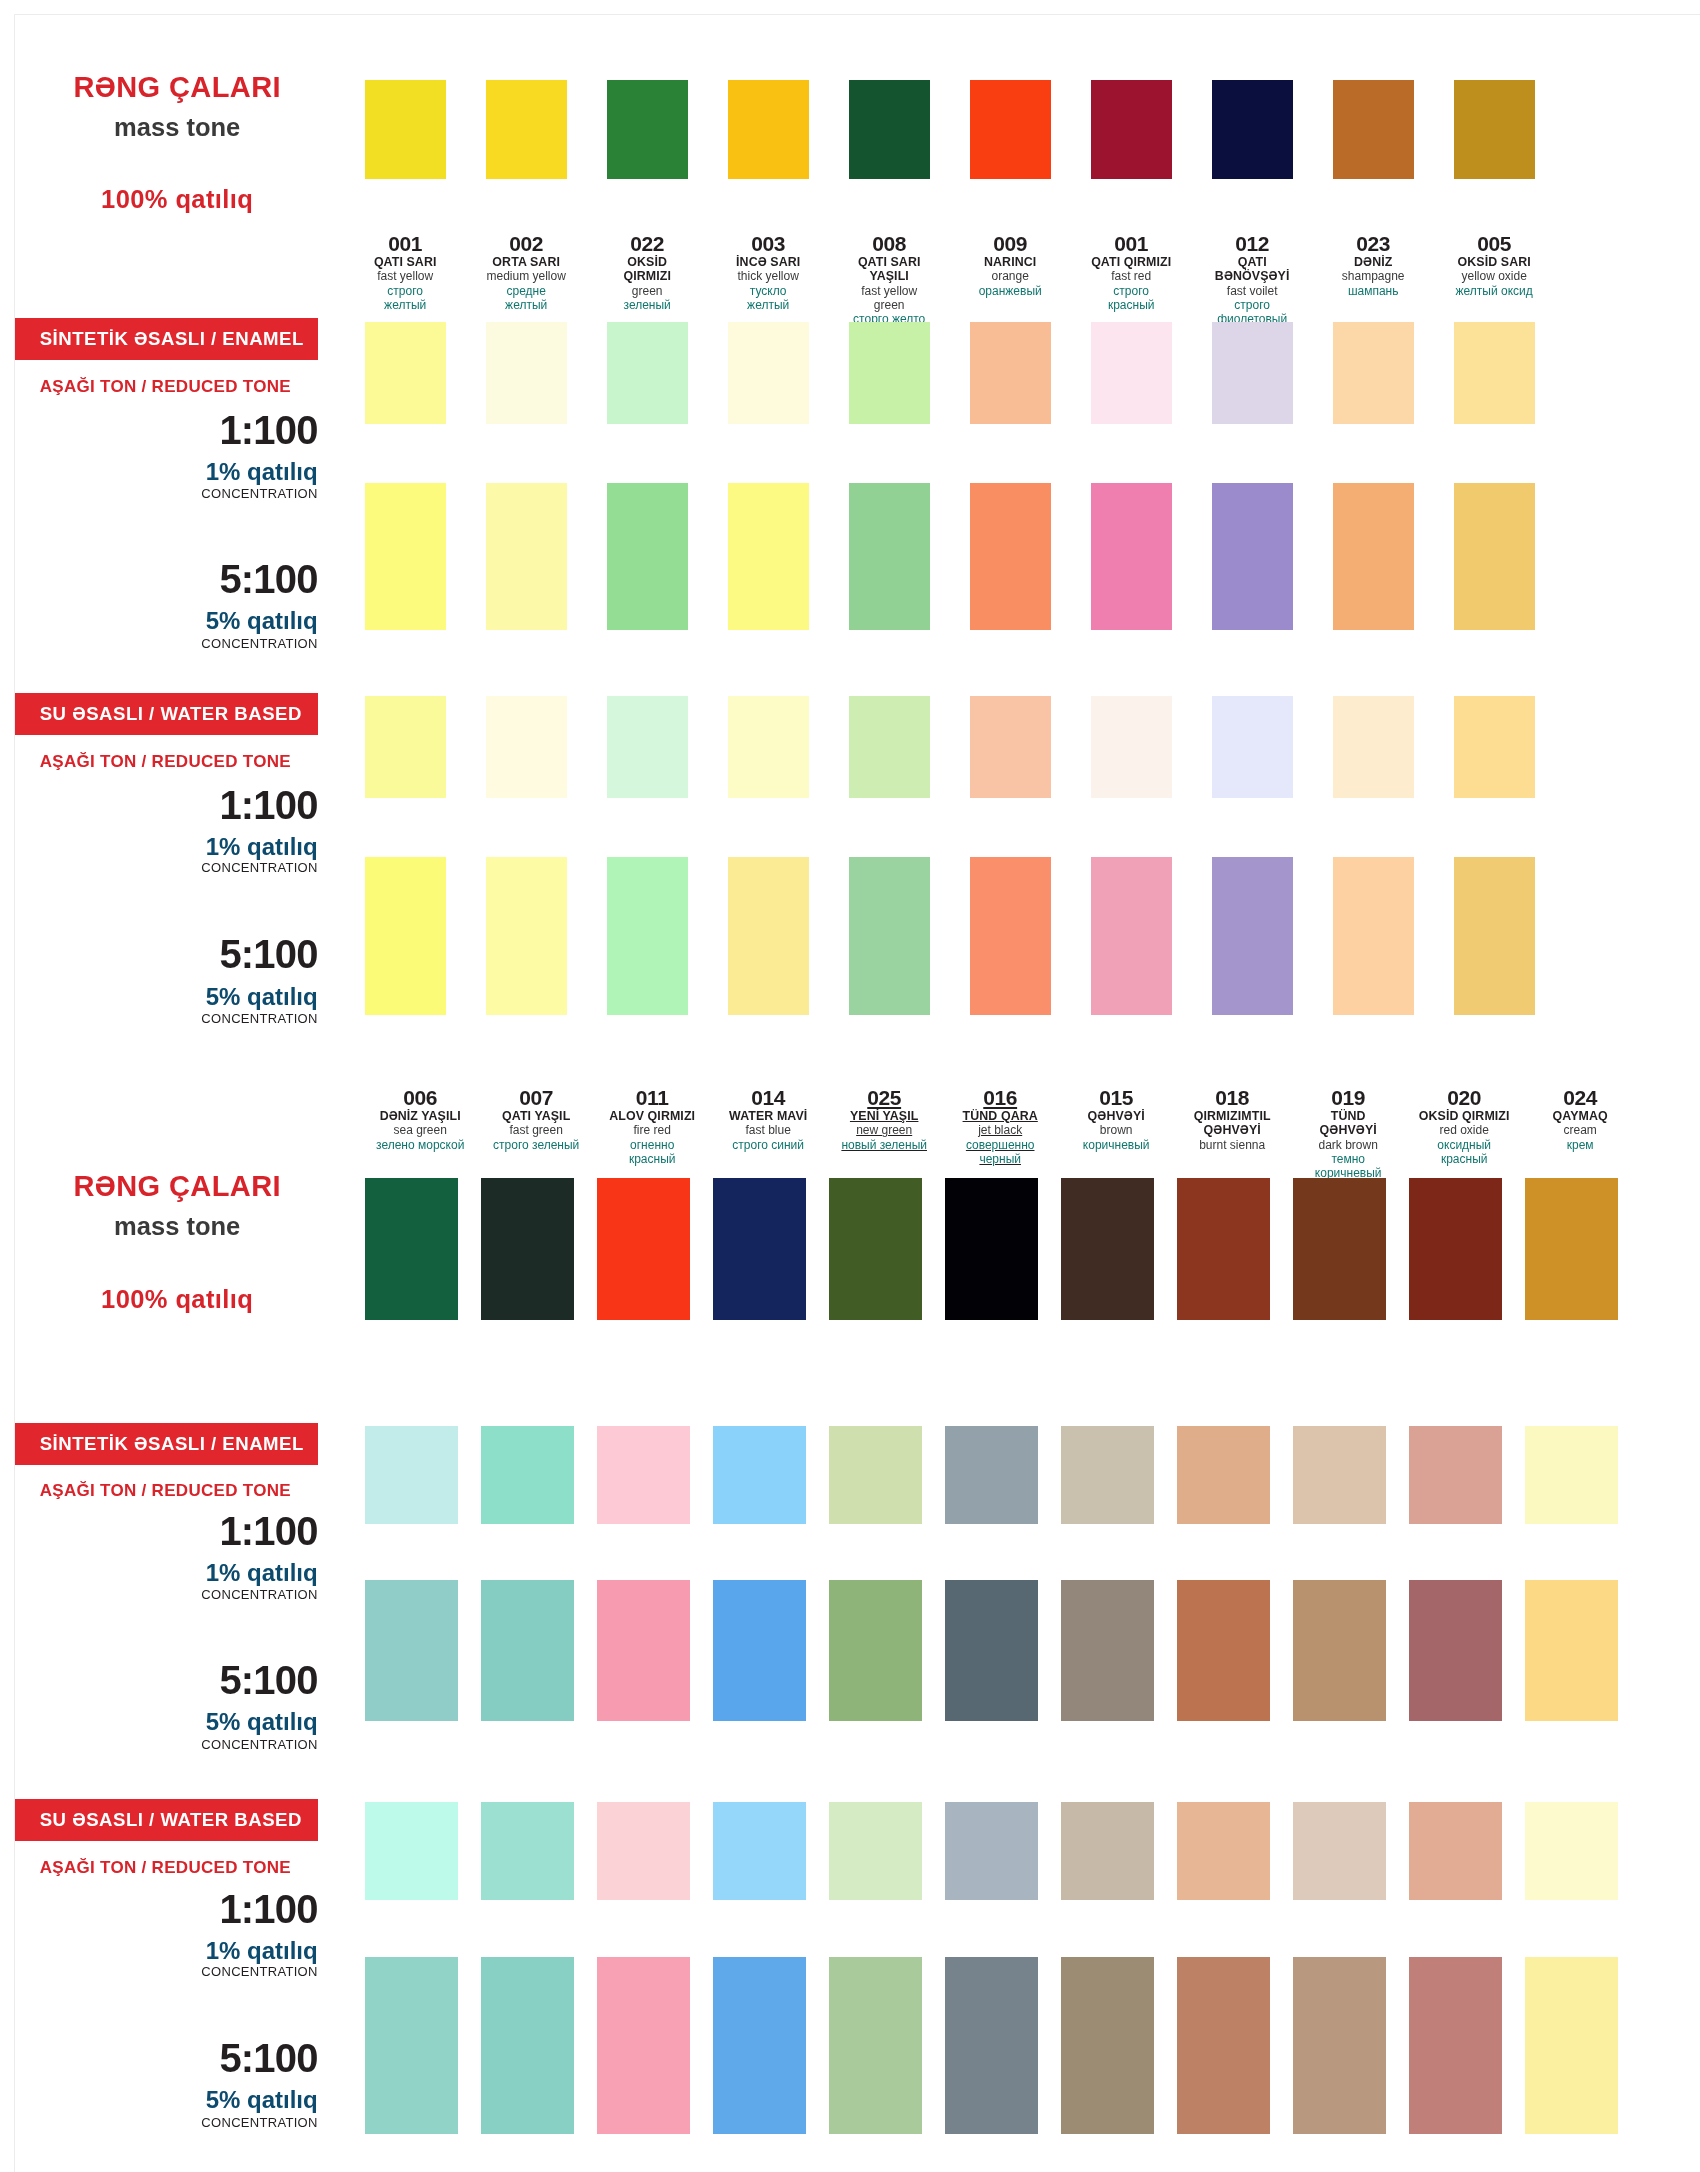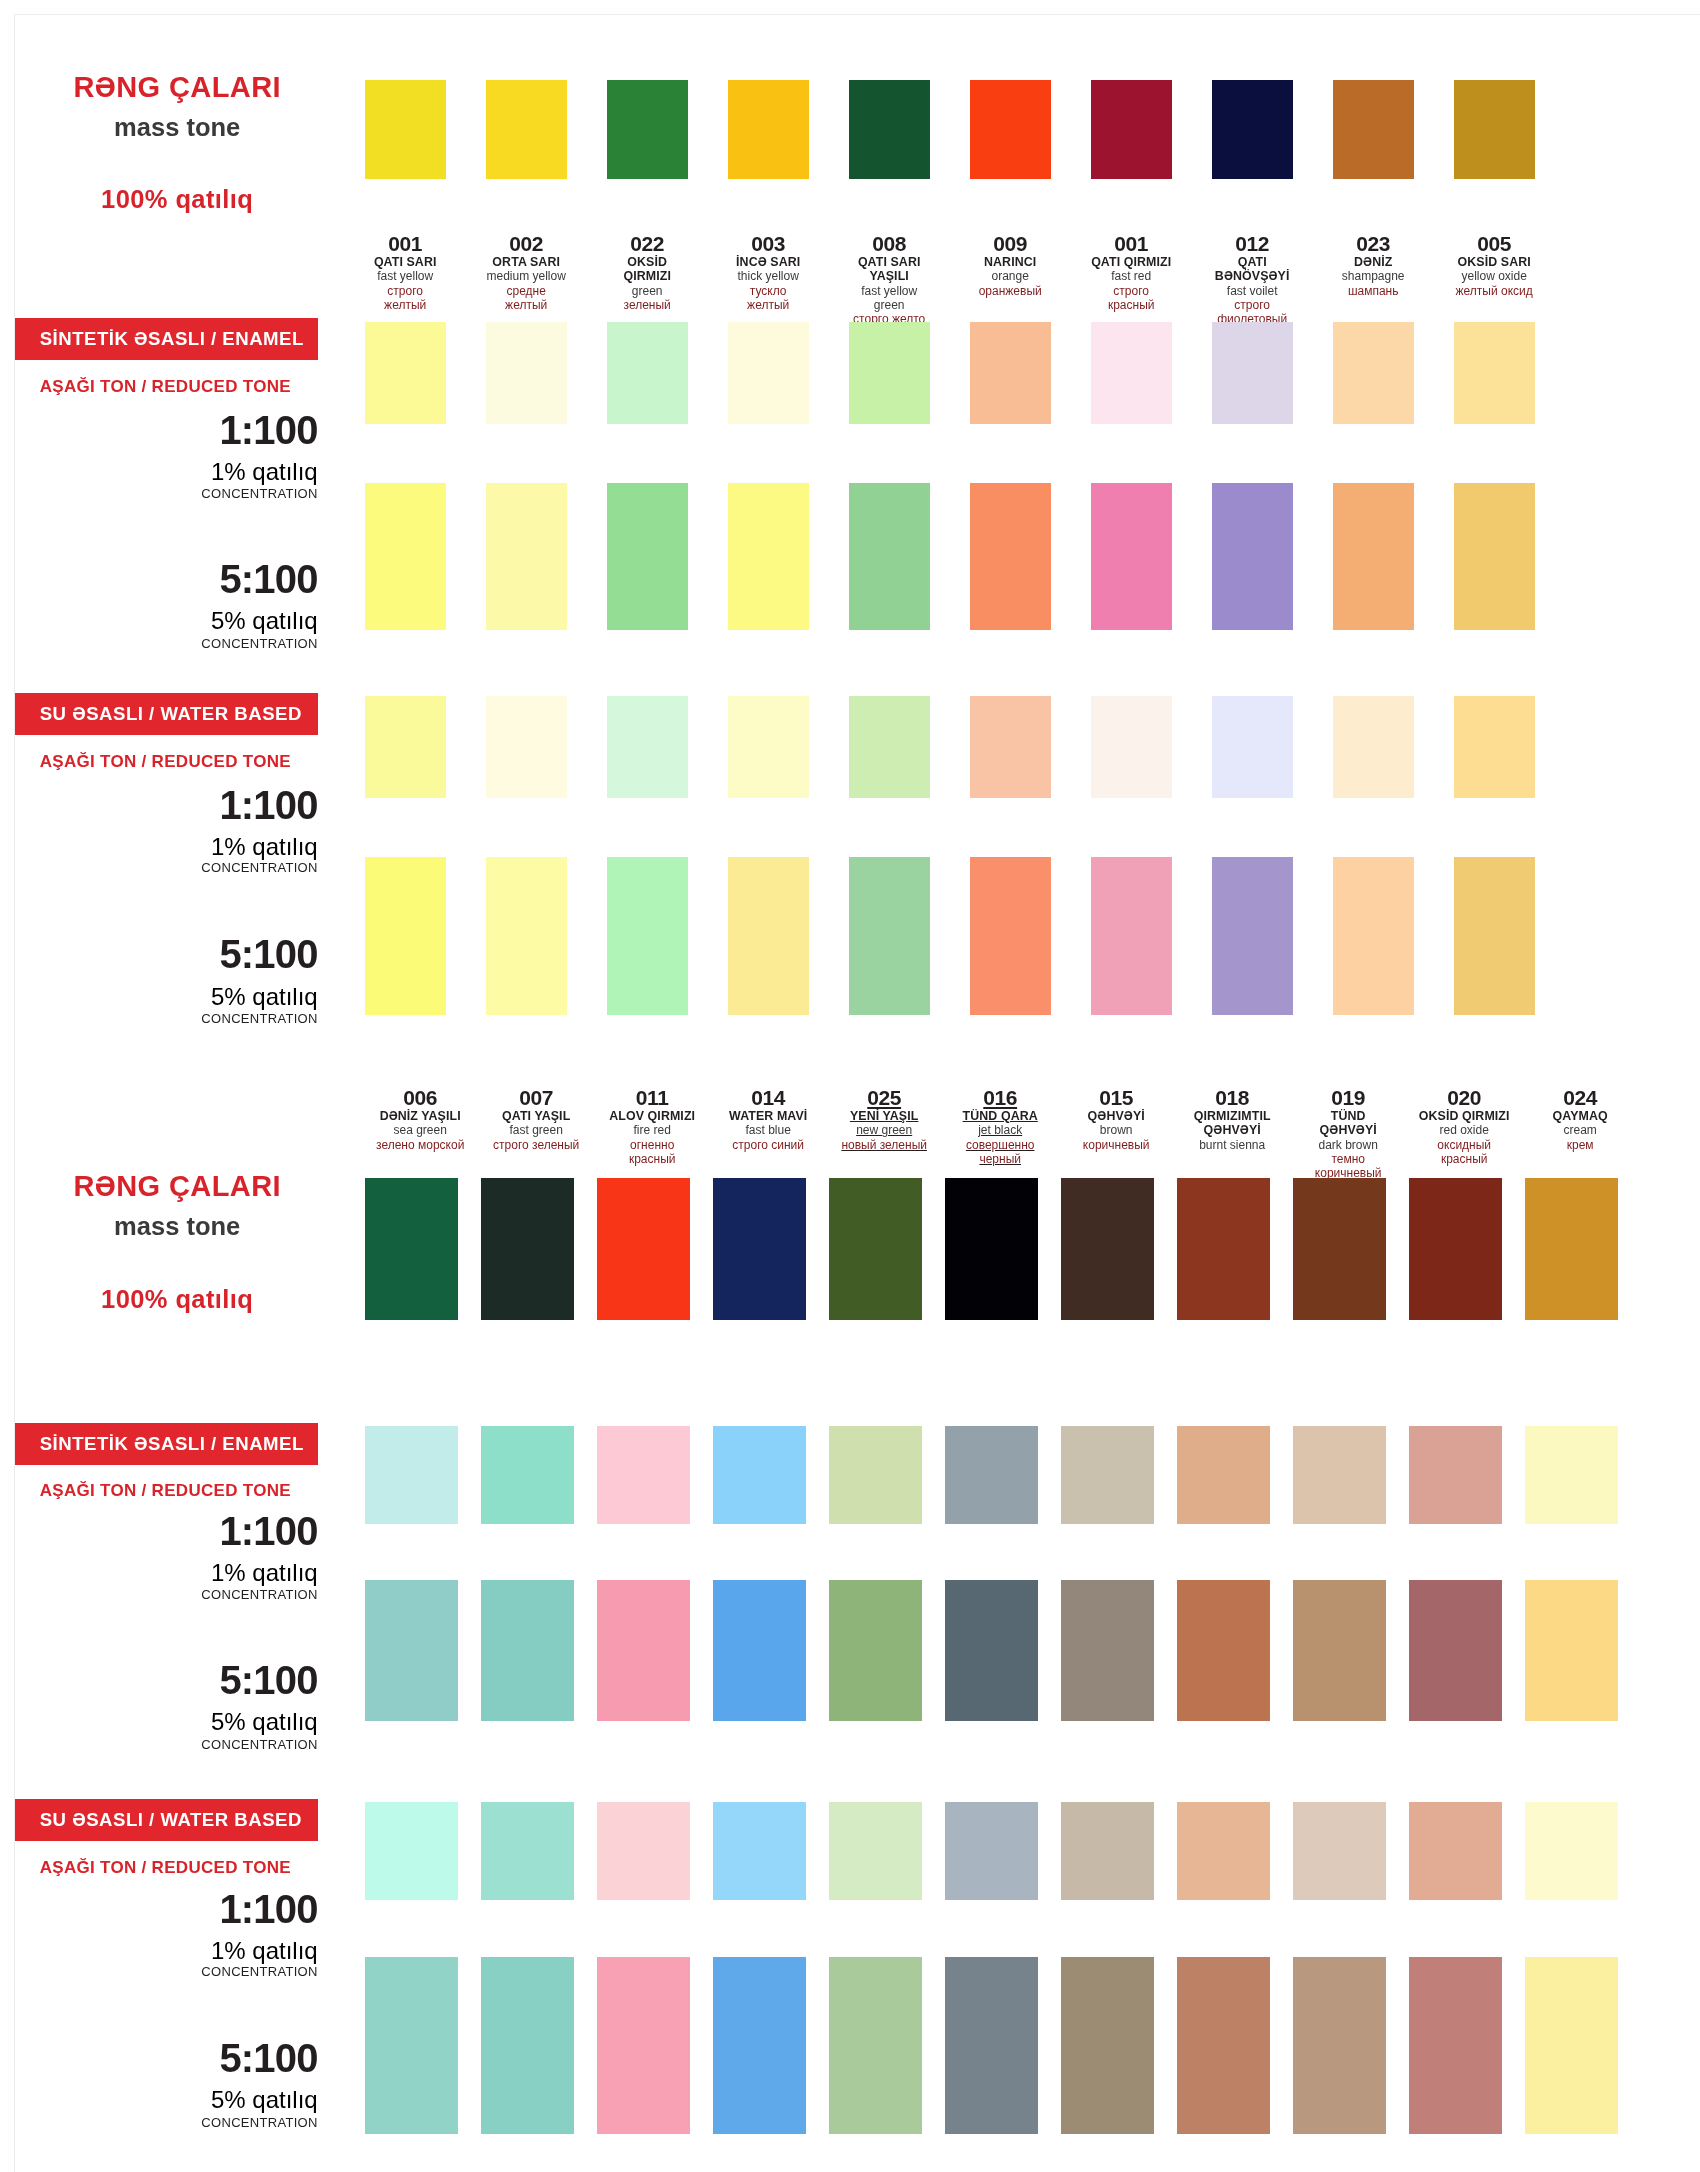--- a/index.html
+++ b/index.html
@@ -62,22 +62,22 @@
     font-weight: bold;
     letter-spacing: 0.3px;
   }
   .ratio-big {
     color: #231f20;
     font-weight: bold;
     text-align: right;
     letter-spacing: -0.8px;
   }
   .ratio-pct {
-    color: #000000;
-    font-weight: normal;
+    color: #0c4a6e;
+    font-weight: bold;
     text-align: right;
   }
   .ratio-conc {
     color: #231f20;
     text-align: right;
     letter-spacing: 0.3px;
   }
 
   
   .swatch-row {
@@ -116,21 +116,21 @@
     line-height: 1.18;
     letter-spacing: 0.1px;
   }
   .lbl-en {
     font-size: 12px;
     color: #3a3a3a;
     line-height: 1.18;
   }
   .lbl-ru {
     font-size: 12px;
-    color: #7f1d1d;
+    color: #0f766e;
     line-height: 1.18;
   }
 </style>
 </head>
 <body>
 
 <div id="page">
   <div class="sheet">
 
     <div class="abs rail-title-red" style="left:31px; top:56px; width:263px; font-size:29px;">RƏNG ÇALARI</div>

